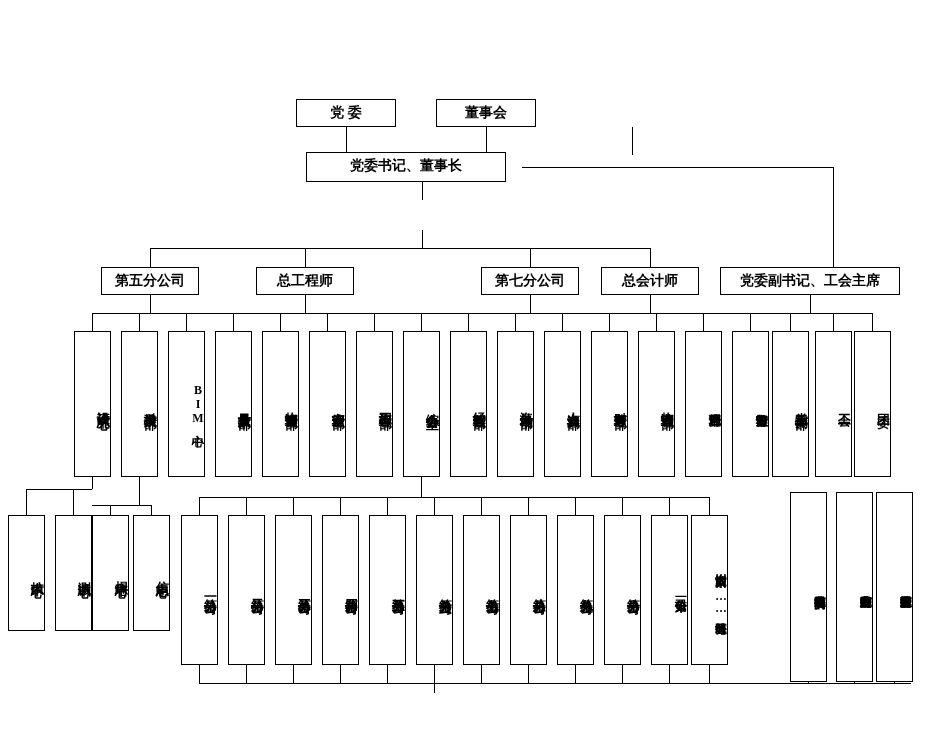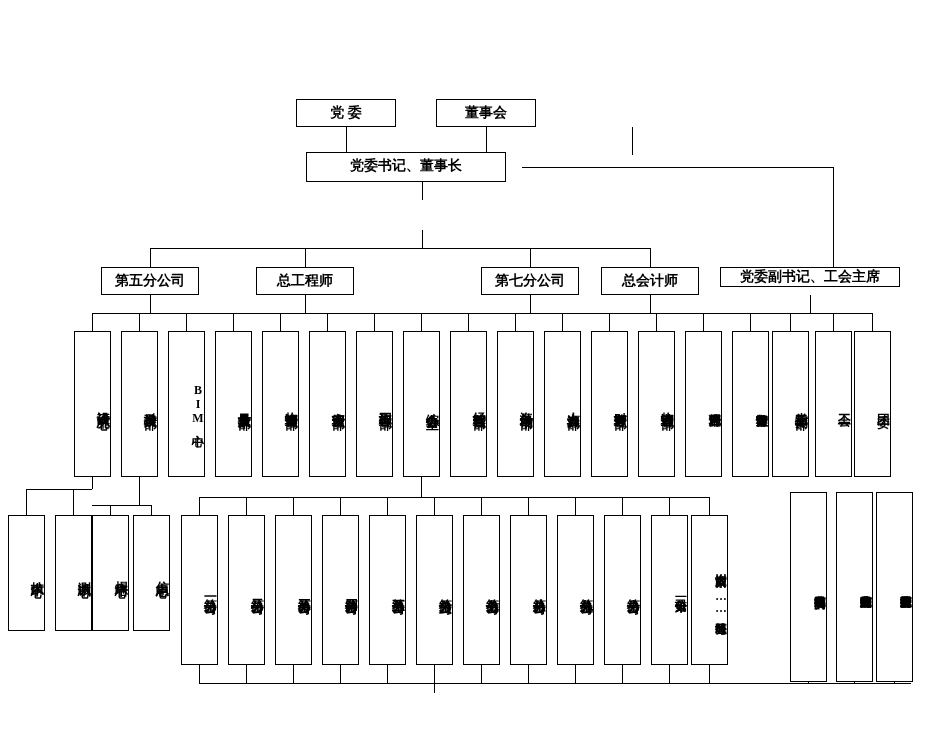--- a/index.html
+++ b/index.html
@@ -101,21 +101,21 @@
 
   <div class="line vline" style="left:150px; top:248px; height:19px;"></div>
   <div class="line vline" style="left:305px; top:248px; height:19px;"></div>
   <div class="line vline" style="left:530px; top:248px; height:19px;"></div>
   <div class="line vline" style="left:650px; top:248px; height:19px;"></div>
 
   <div class="box h" style="left:101px; top:267px; width:98px; height:28px;">第五分公司</div>
   <div class="box h" style="left:256px; top:267px; width:98px; height:28px;">总工程师</div>
   <div class="box h" style="left:481px; top:267px; width:98px; height:28px;">第七分公司</div>
   <div class="box h" style="left:601px; top:267px; width:98px; height:28px;">总会计师</div>
-  <div class="box h" style="left:720px; top:267px; width:180px; height:20px;">党委副书记、工会主席</div>
+  <div class="box h" style="left:720px; top:267px; width:180px; height:28px;">党委副书记、工会主席</div>
 
   <div class="line vline" style="left:150px; top:295px; height:18px;"></div>
   <div class="line vline" style="left:305px; top:295px; height:18px;"></div>
   <div class="line vline" style="left:530px; top:295px; height:18px;"></div>
   <div class="line vline" style="left:650px; top:295px; height:18px;"></div>
   <div class="line vline" style="left:810px; top:295px; height:18px;"></div>
 
   <div class="line hline" style="left:92px; top:313px; width:780px;"></div>
 
   <div class="line vline" style="left:92px; top:313px; height:18px;"></div>

